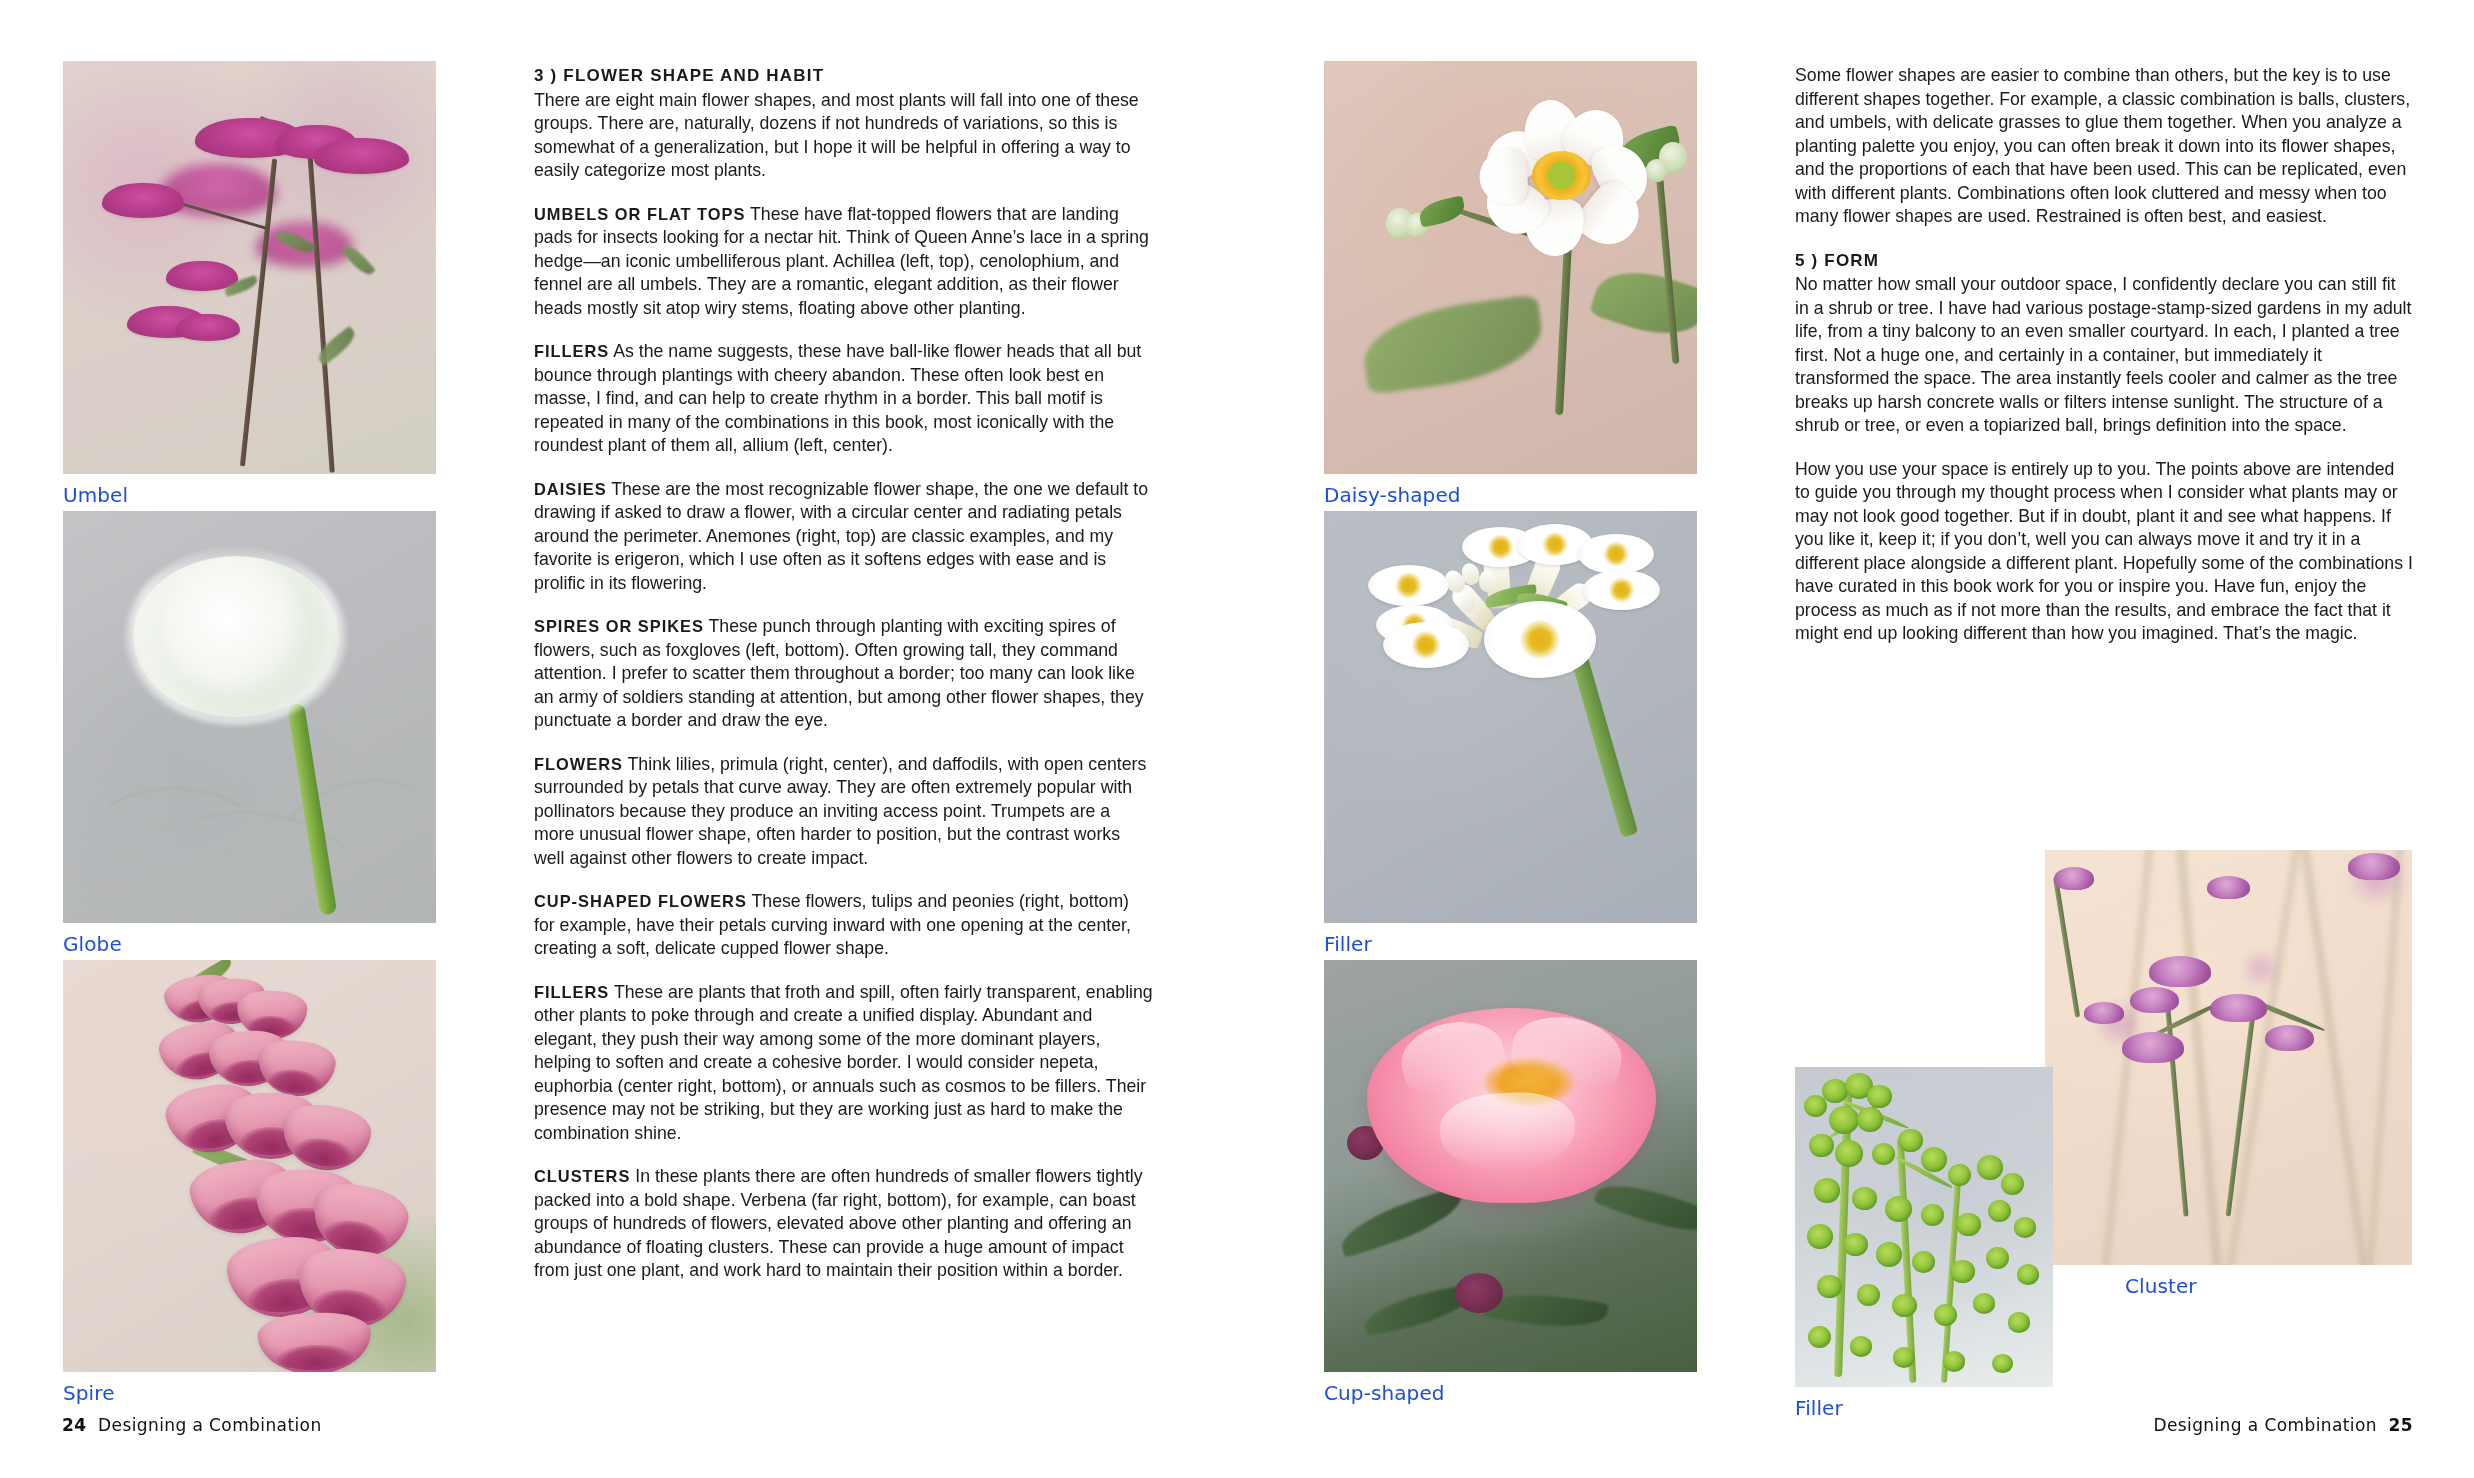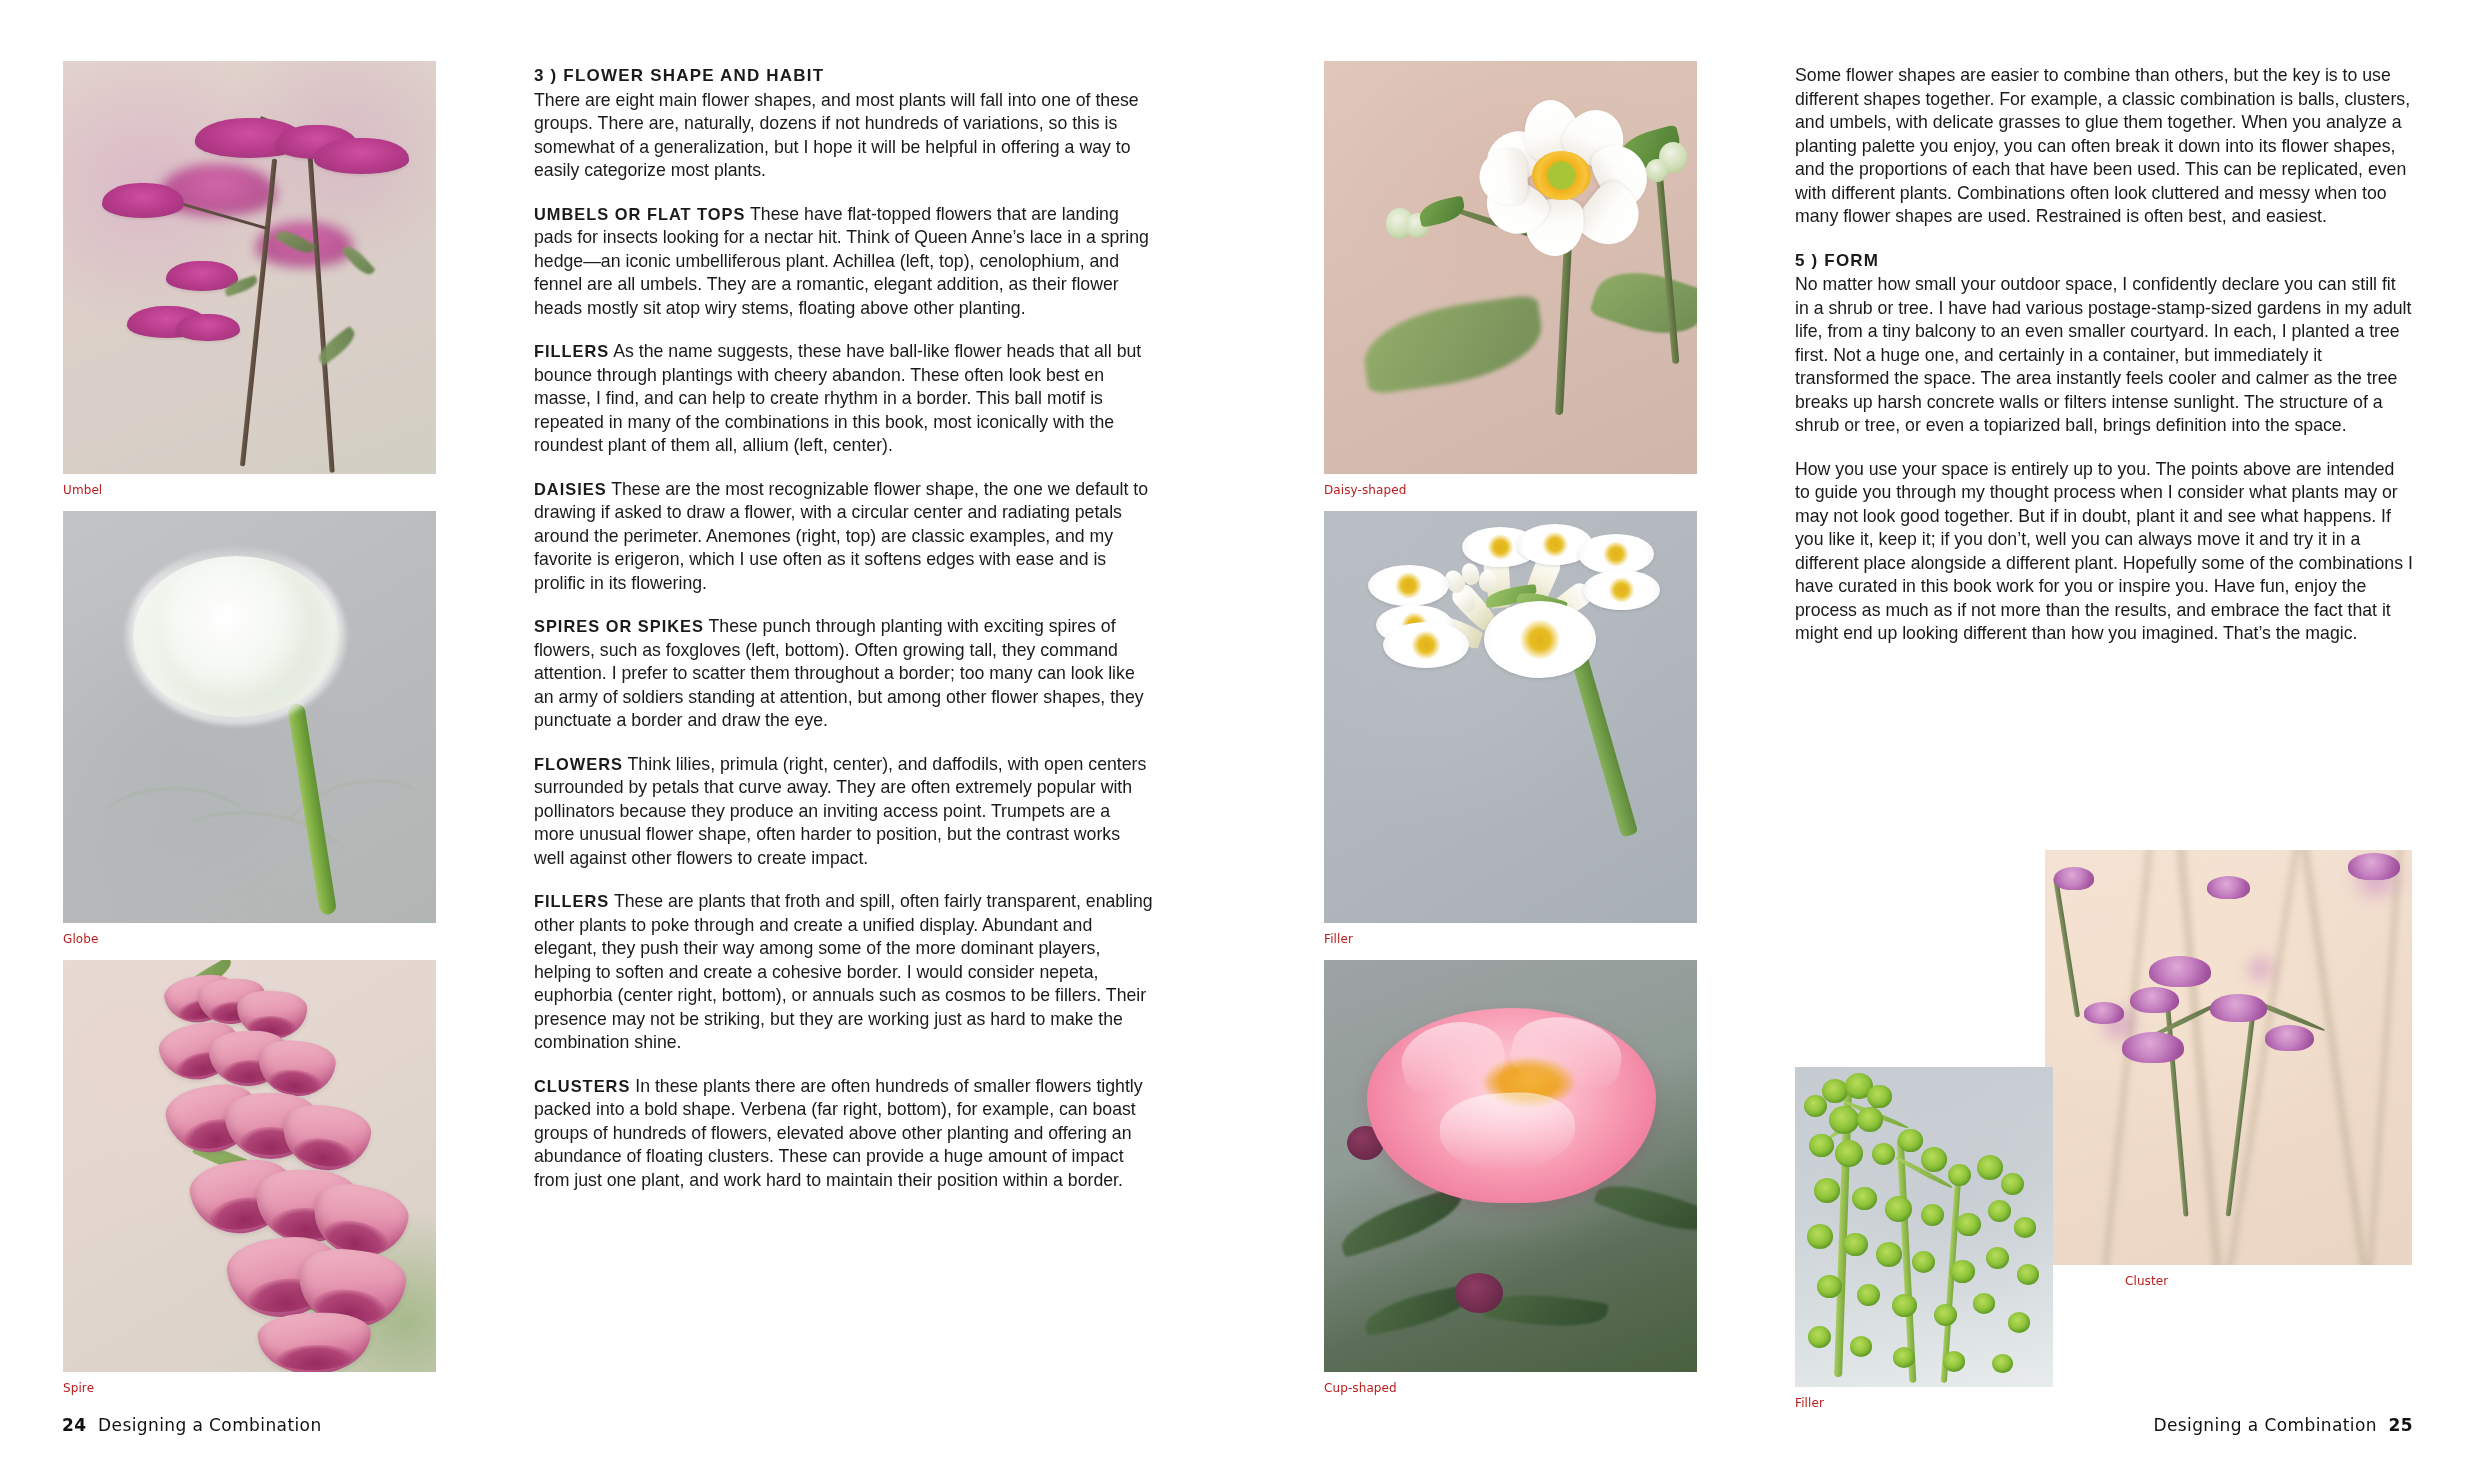--- a/index.html
+++ b/index.html
@@ -13,21 +13,21 @@
   .spread{position:absolute;inset:0;background:#fff;}
 
   
   .photo{position:absolute;overflow:hidden;background:#d8d2cd;}
   .photo .sky{position:absolute;inset:0;}
 
   
   .caption{
     position:absolute;
     font-family:"DejaVu Sans","Liberation Sans",sans-serif;
-    font-size:12px;letter-spacing:0.1px;color:#b91c1c;white-space:nowrap;
+    font-size:20px;letter-spacing:0.1px;color:#1d4ed8;white-space:nowrap;
   }
 
   
   .col{position:absolute;font-size:17.7px;line-height:23.5px;color:#1a1a1a;
        text-align:left;font-family:"Liberation Sans","DejaVu Sans",sans-serif;}
   .col p{margin:0 0 20px 0;}
   .col p:last-child{margin-bottom:0;}
   .col .sec{
     font-weight:bold;letter-spacing:1px;font-size:16.4px;
   }
@@ -208,20 +208,21 @@
 
   <div class="col" style="left:534px;top:64px;width:619px;">
     <h3>3 ) FLOWER SHAPE AND HABIT</h3>
     <p>There are eight main flower shapes, and most plants will fall into one of these groups. There are, naturally, dozens if not hundreds of variations, so this is somewhat of a generalization, but I hope it will be helpful in offering a way to easily categorize most plants.</p>
 
     <p><span class="sec">UMBELS OR FLAT TOPS</span> <span>These have flat-topped flowers that are landing pads for insects looking for a nectar hit. Think of Queen Anne’s lace in a spring hedge—an iconic umbelliferous plant. Achillea (left, top), cenolophium, and fennel are all umbels. They are a romantic, elegant addition, as their flower heads mostly sit atop wiry stems, floating above other planting.</span></p>
     <p><span class="sec">FILLERS</span> <span>As the name suggests, these have ball-like flower heads that all but bounce through plantings with cheery abandon. These often look best en masse, I find, and can help to create rhythm in a border. This ball motif is repeated in many of the combinations in this book, most iconically with the roundest plant of them all, allium (left, center).</span></p>
     <p><span class="sec">DAISIES</span> <span>These are the most recognizable flower shape, the one we default to drawing if asked to draw a flower, with a circular center and radiating petals around the perimeter. Anemones (right, top) are classic examples, and my favorite is erigeron, which I use often as it softens edges with ease and is prolific in its flowering.</span></p>
     <p><span class="sec">SPIRES OR SPIKES</span> <span>These punch through planting with exciting spires of flowers, such as foxgloves (left, bottom). Often growing tall, they command attention. I prefer to scatter them throughout a border; too many can look like an army of soldiers standing at attention, but among other flower shapes, they punctuate a border and draw the eye.</span></p>
     <p><span class="sec">FLOWERS</span> <span>Think lilies, primula (right, center), and daffodils, with open centers surrounded by petals that curve away. They are often extremely popular with pollinators because they produce an inviting access point. Trumpets are a more unusual flower shape, often harder to position, but the contrast works well against other flowers to create impact.</span></p>
+    <p><span class="sec">CUP-SHAPED FLOWERS</span> <span>These flowers, tulips and peonies (right, bottom) for example, have their petals curving inward with one opening at the center, creating a soft, delicate cupped flower shape.</span></p>
     <p><span class="sec">FILLERS</span> <span>These are plants that froth and spill, often fairly transparent, enabling other plants to poke through and create a unified display. Abundant and elegant, they push their way among some of the more dominant players, helping to soften and create a cohesive border. I would consider nepeta, euphorbia (center right, bottom), or annuals such as cosmos to be fillers. Their presence may not be striking, but they are working just as hard to make the combination shine.</span></p>
     <p><span class="sec">CLUSTERS</span> <span>In these plants there are often hundreds of smaller flowers tightly packed into a bold shape. Verbena (far right, bottom), for example, can boast groups of hundreds of flowers, elevated above other planting and offering an abundance of floating clusters. These can provide a huge amount of impact from just one plant, and work hard to maintain their position within a border.</span></p>
   </div>
 
   <div class="folio folio-left">
     <b>24</b>&nbsp;&nbsp;<span>Designing a Combination</span>
   </div>
 
   <div class="photo p-daisy" style="left:1324px;top:61px;width:373px;height:413px;">
     <div class="sky"></div>

